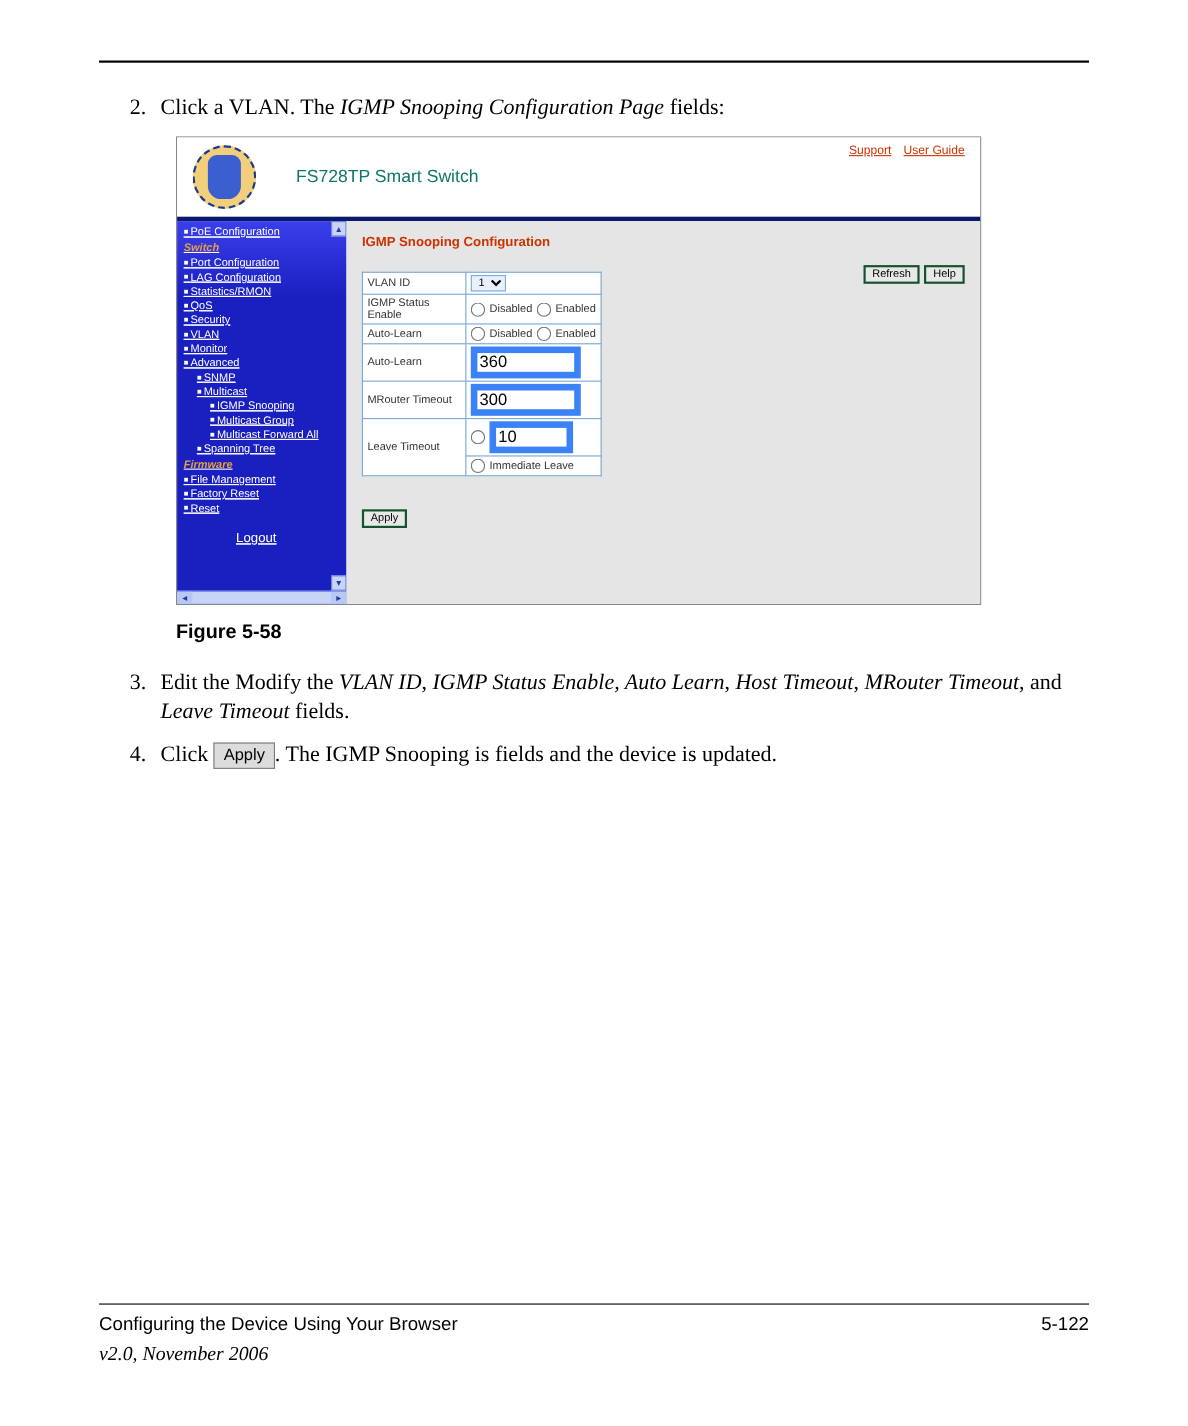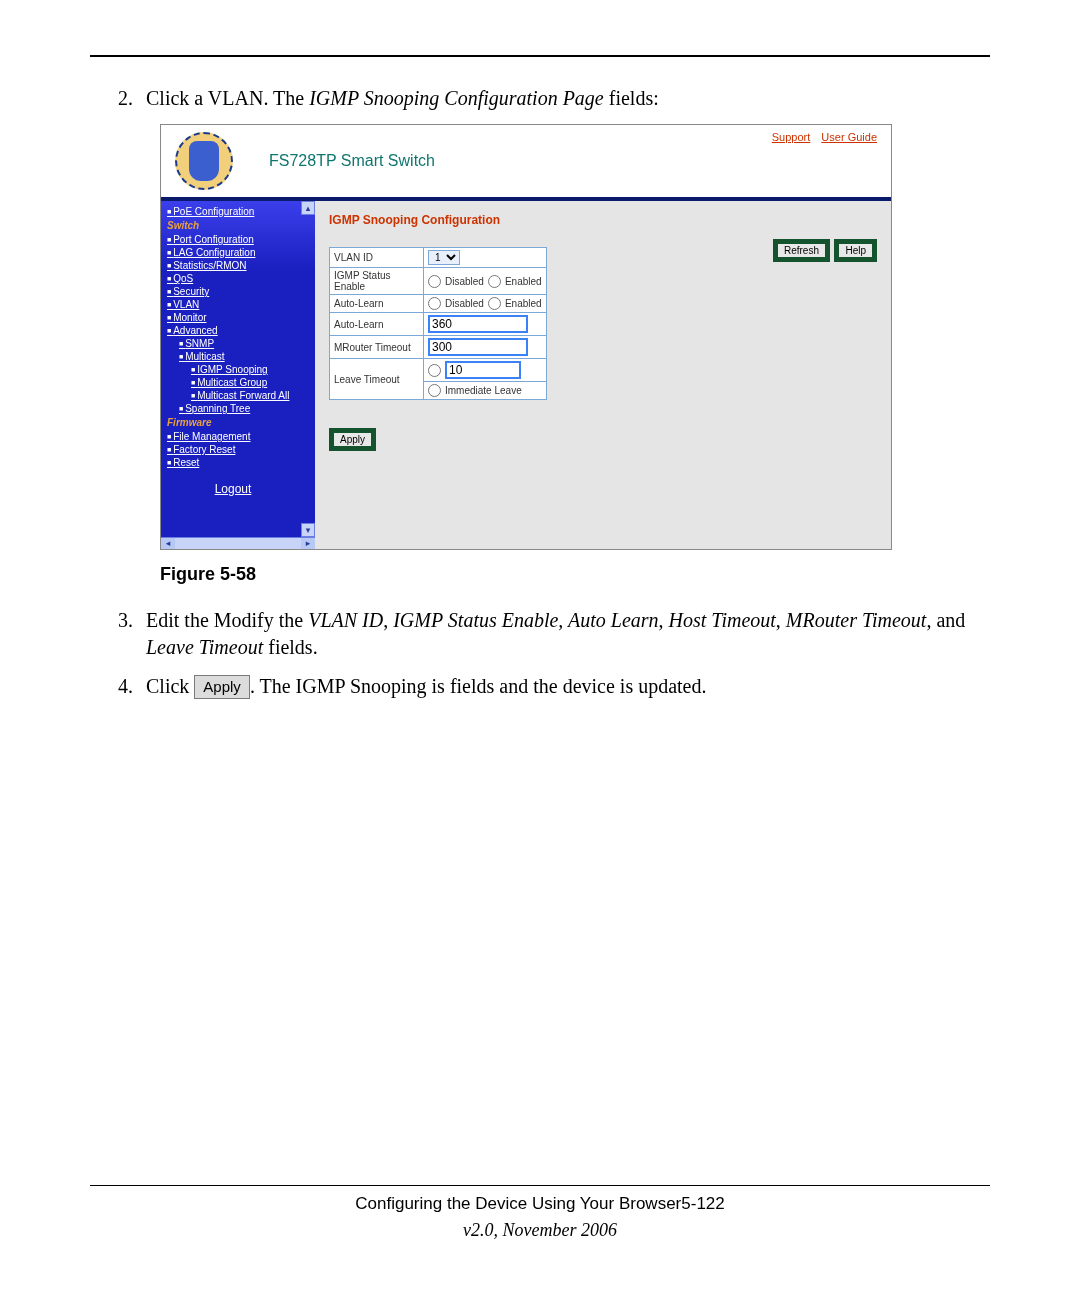--- a/index.html
+++ b/index.html
@@ -136,20 +136,21 @@
     width: 14px; height: 11px;
     background: #b7c8f5;
     font-size: 9px;
     text-align: center;
     line-height: 11px;
     color: #2a3a9a;
   }
   .nav {
     padding: 4px 2px 4px 6px;
     margin-right: 14px;
+    text-decoration: underline;
   }
   .nav .sec {
     color: #e8a040;
     font-style: italic;
     font-weight: bold;
     margin: 2px 0;
   }
   .nav a {
     color: #fff;
     text-decoration: underline;
@@ -184,21 +185,21 @@
   }
   .top-buttons {
     position: absolute;
     right: 14px;
     top: 38px;
   }
   .btn {
     font-family: Arial, sans-serif;
     font-size: 10px;
     background: #e8e8e8;
-    border: 5px solid #14532d;
+    border: 2px solid #14532d;
     padding: 1px 6px;
     cursor: pointer;
   }
   .form-table {
     border-collapse: collapse;
     font-size: 10px;
     color: #333;
   }
   .form-table td {
     border: 1px solid #7ba8d8;
@@ -209,22 +210,22 @@
   }
   .form-table td.label { width: 94px; }
   .form-table td.input { width: 112px; }
   .mini-select {
     font-size: 10px;
     border: 1px solid #7ba8d8;
     background: #e8f0fb;
     padding: 0 2px;
   }
   .mini-input {
-    font-size: 12px;
-    border: 2px solid #3b82f6;
+    font-size: 15px;
+    border: 6px solid #3b82f6;
     width: 100px;
     padding: 0 2px;
   }
   .radio-row { display: flex; align-items: center; gap: 4px; }
   .radio-row input { margin: 0; }
   .apply-wrap { margin-top: 28px; }
 
   .fig-caption {
     margin: 14px 0 22px 70px;
     font-family: Arial, sans-serif;
@@ -247,26 +248,26 @@
     left: 90px; right: 90px;
     bottom: 55px;
   }
   .footer-rule {
     border: none;
     border-top: 1.5px solid #000;
     margin-bottom: 8px;
   }
   .footer-row {
     display: flex;
-    justify-content: center;
+    justify-content: space-between;
     font-family: Arial, Helvetica, sans-serif;
     font-size: 17px;
   }
   .footer-version {
-    text-align: center;
+    text-align: left;
     font-style: italic;
     font-size: 18px;
     margin-top: 6px;
   }
 </style>
 </head>
 <body>
 
 <div class="page">
   <hr class="header-rule">

